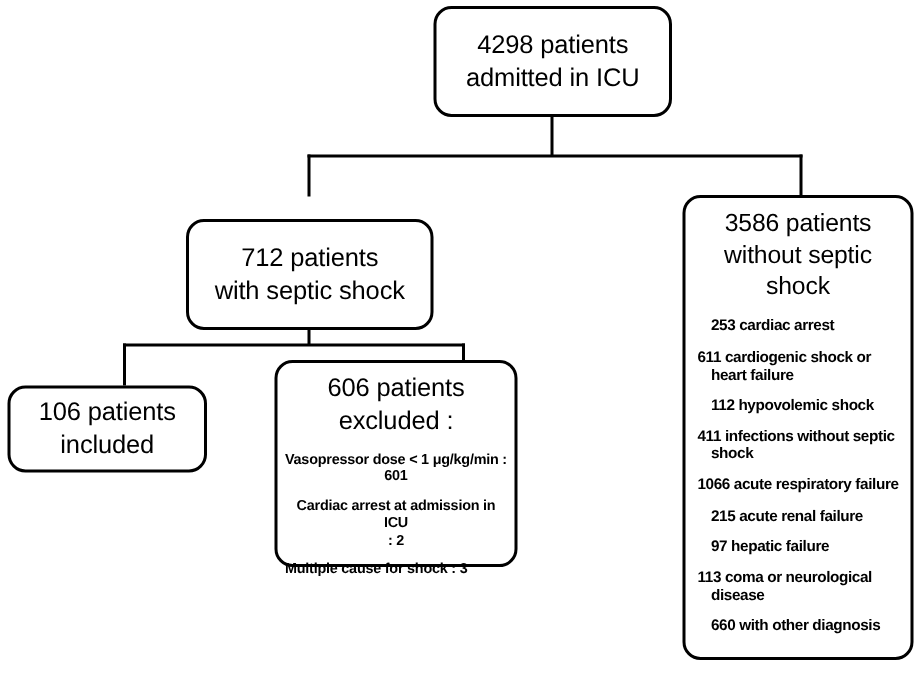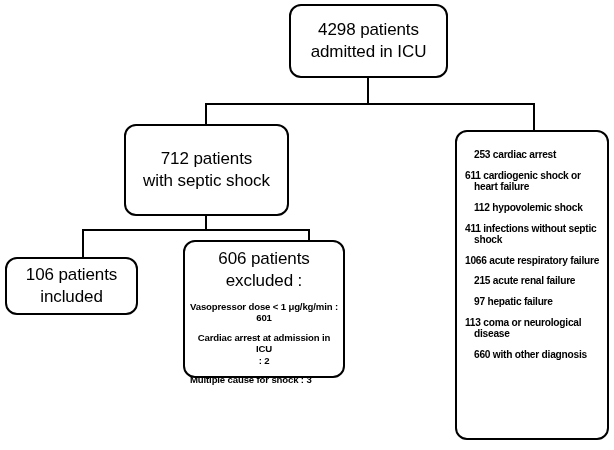--- a/index.html
+++ b/index.html
@@ -95,27 +95,30 @@
   <div class="line-v" style="left:205px; top:203px; height:27px;"></div>
   <div class="line-h" style="left:82px; top:229px; width:228px;"></div>
   <div class="line-v" style="left:82px; top:229px; height:28px;"></div>
   <div class="line-v" style="left:308px; top:229px; height:28px;"></div>
 
   <div class="node" style="left:289px; top:4px; width:159px; height:74px;">
     <div class="node-title big">4298 patients
 admitted in ICU</div>
   </div>
 
-  <div class="node" style="left:124px; top:124px; width:165px; height:92px;">
+  <div class="node" style="left:124px; top:146px; width:165px; height:74px;">
     <div class="node-title big">712 patients
 with septic shock</div>
   </div>
 
   <div class="node" style="left:455px; top:130px; width:154px; height:310px;
               justify-content:flex-start; padding:7px 4px 5px 4px;">
+    <div class="node-title" style="width:100%;">3586 patients
+without septic
+shock</div>
     <div class="detail-list" style="margin-top:10px; padding-left:4px; gap:9px;">
       <div class="detail-item" style="padding-left:9px;">253 cardiac arrest</div>
       <div class="detail-item" style="padding-left:9px; text-indent:-9px;">611 cardiogenic shock or heart failure</div>
       <div class="detail-item" style="padding-left:9px;">112 hypovolemic shock</div>
       <div class="detail-item" style="padding-left:9px; text-indent:-9px;">411 infections without septic shock</div>
       <div class="detail-item" style="padding-left:9px; text-indent:-9px;text-align:right;">1066 acute respiratory failure</div>
       <div class="detail-item" style="padding-left:9px;">215 acute renal failure</div>
       <div class="detail-item" style="padding-left:9px;">97 hepatic failure</div>
       <div class="detail-item" style="padding-left:9px; text-indent:-9px;">113 coma or neurological disease</div>
       <div class="detail-item" style="padding-left:9px;">660 with other diagnosis</div>

